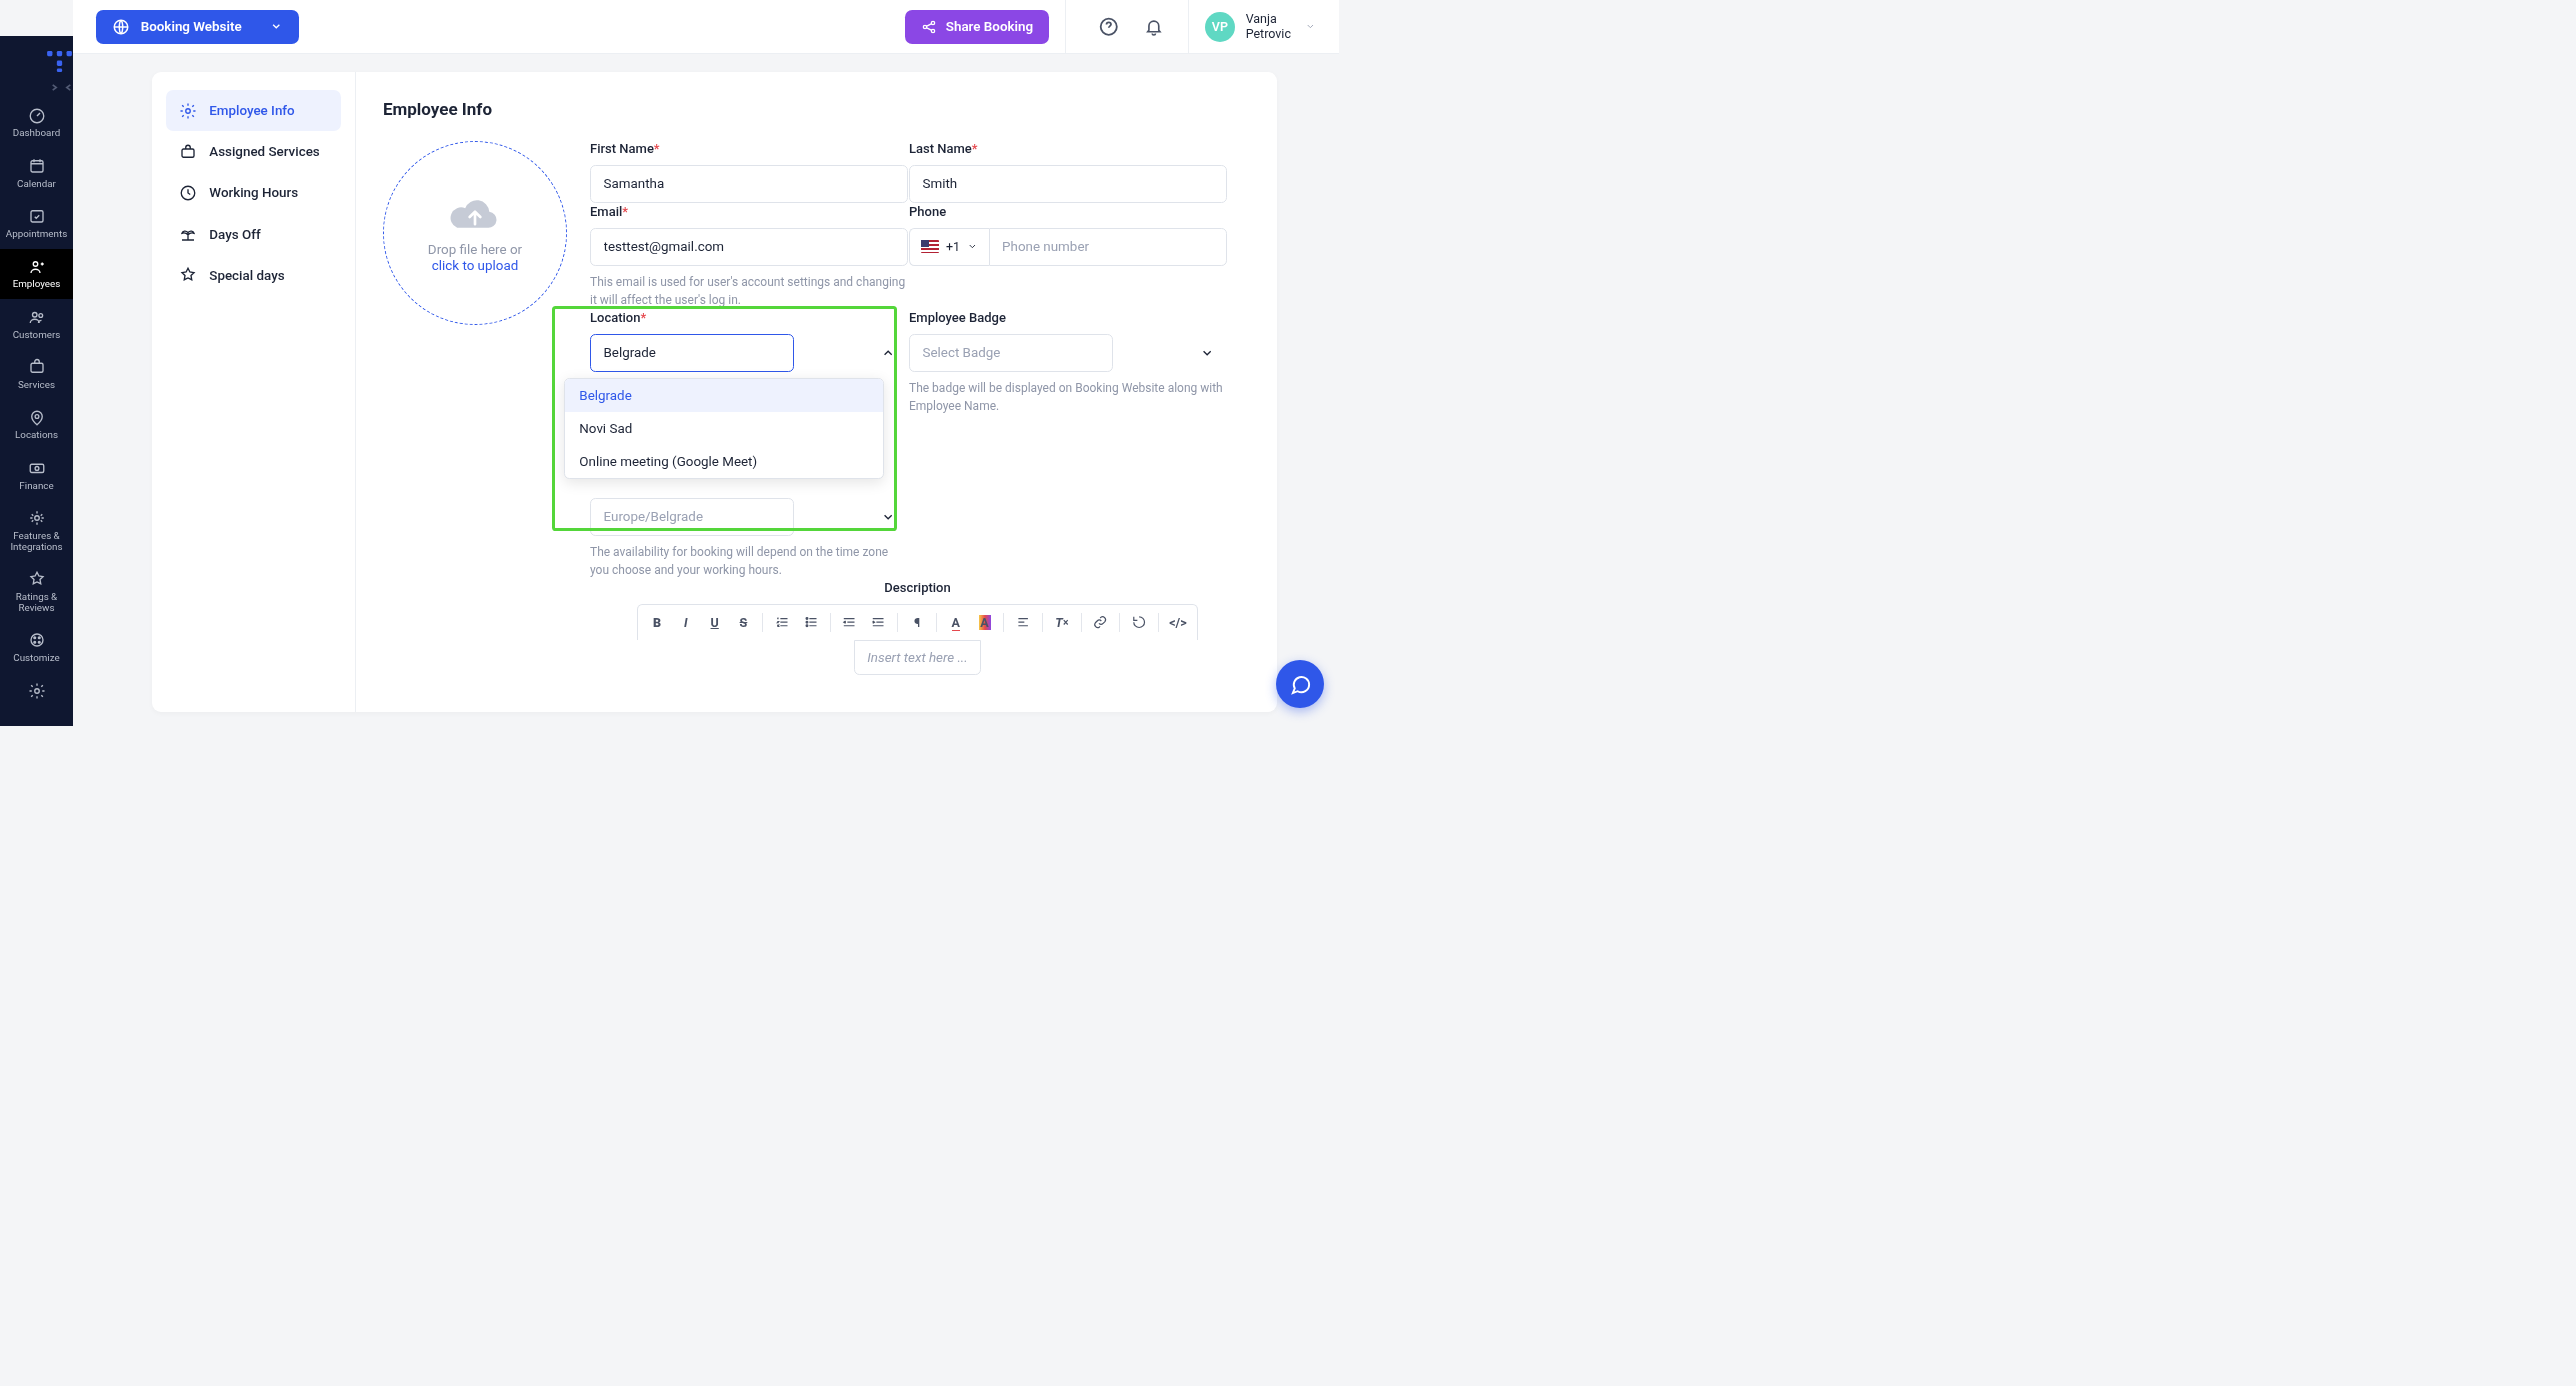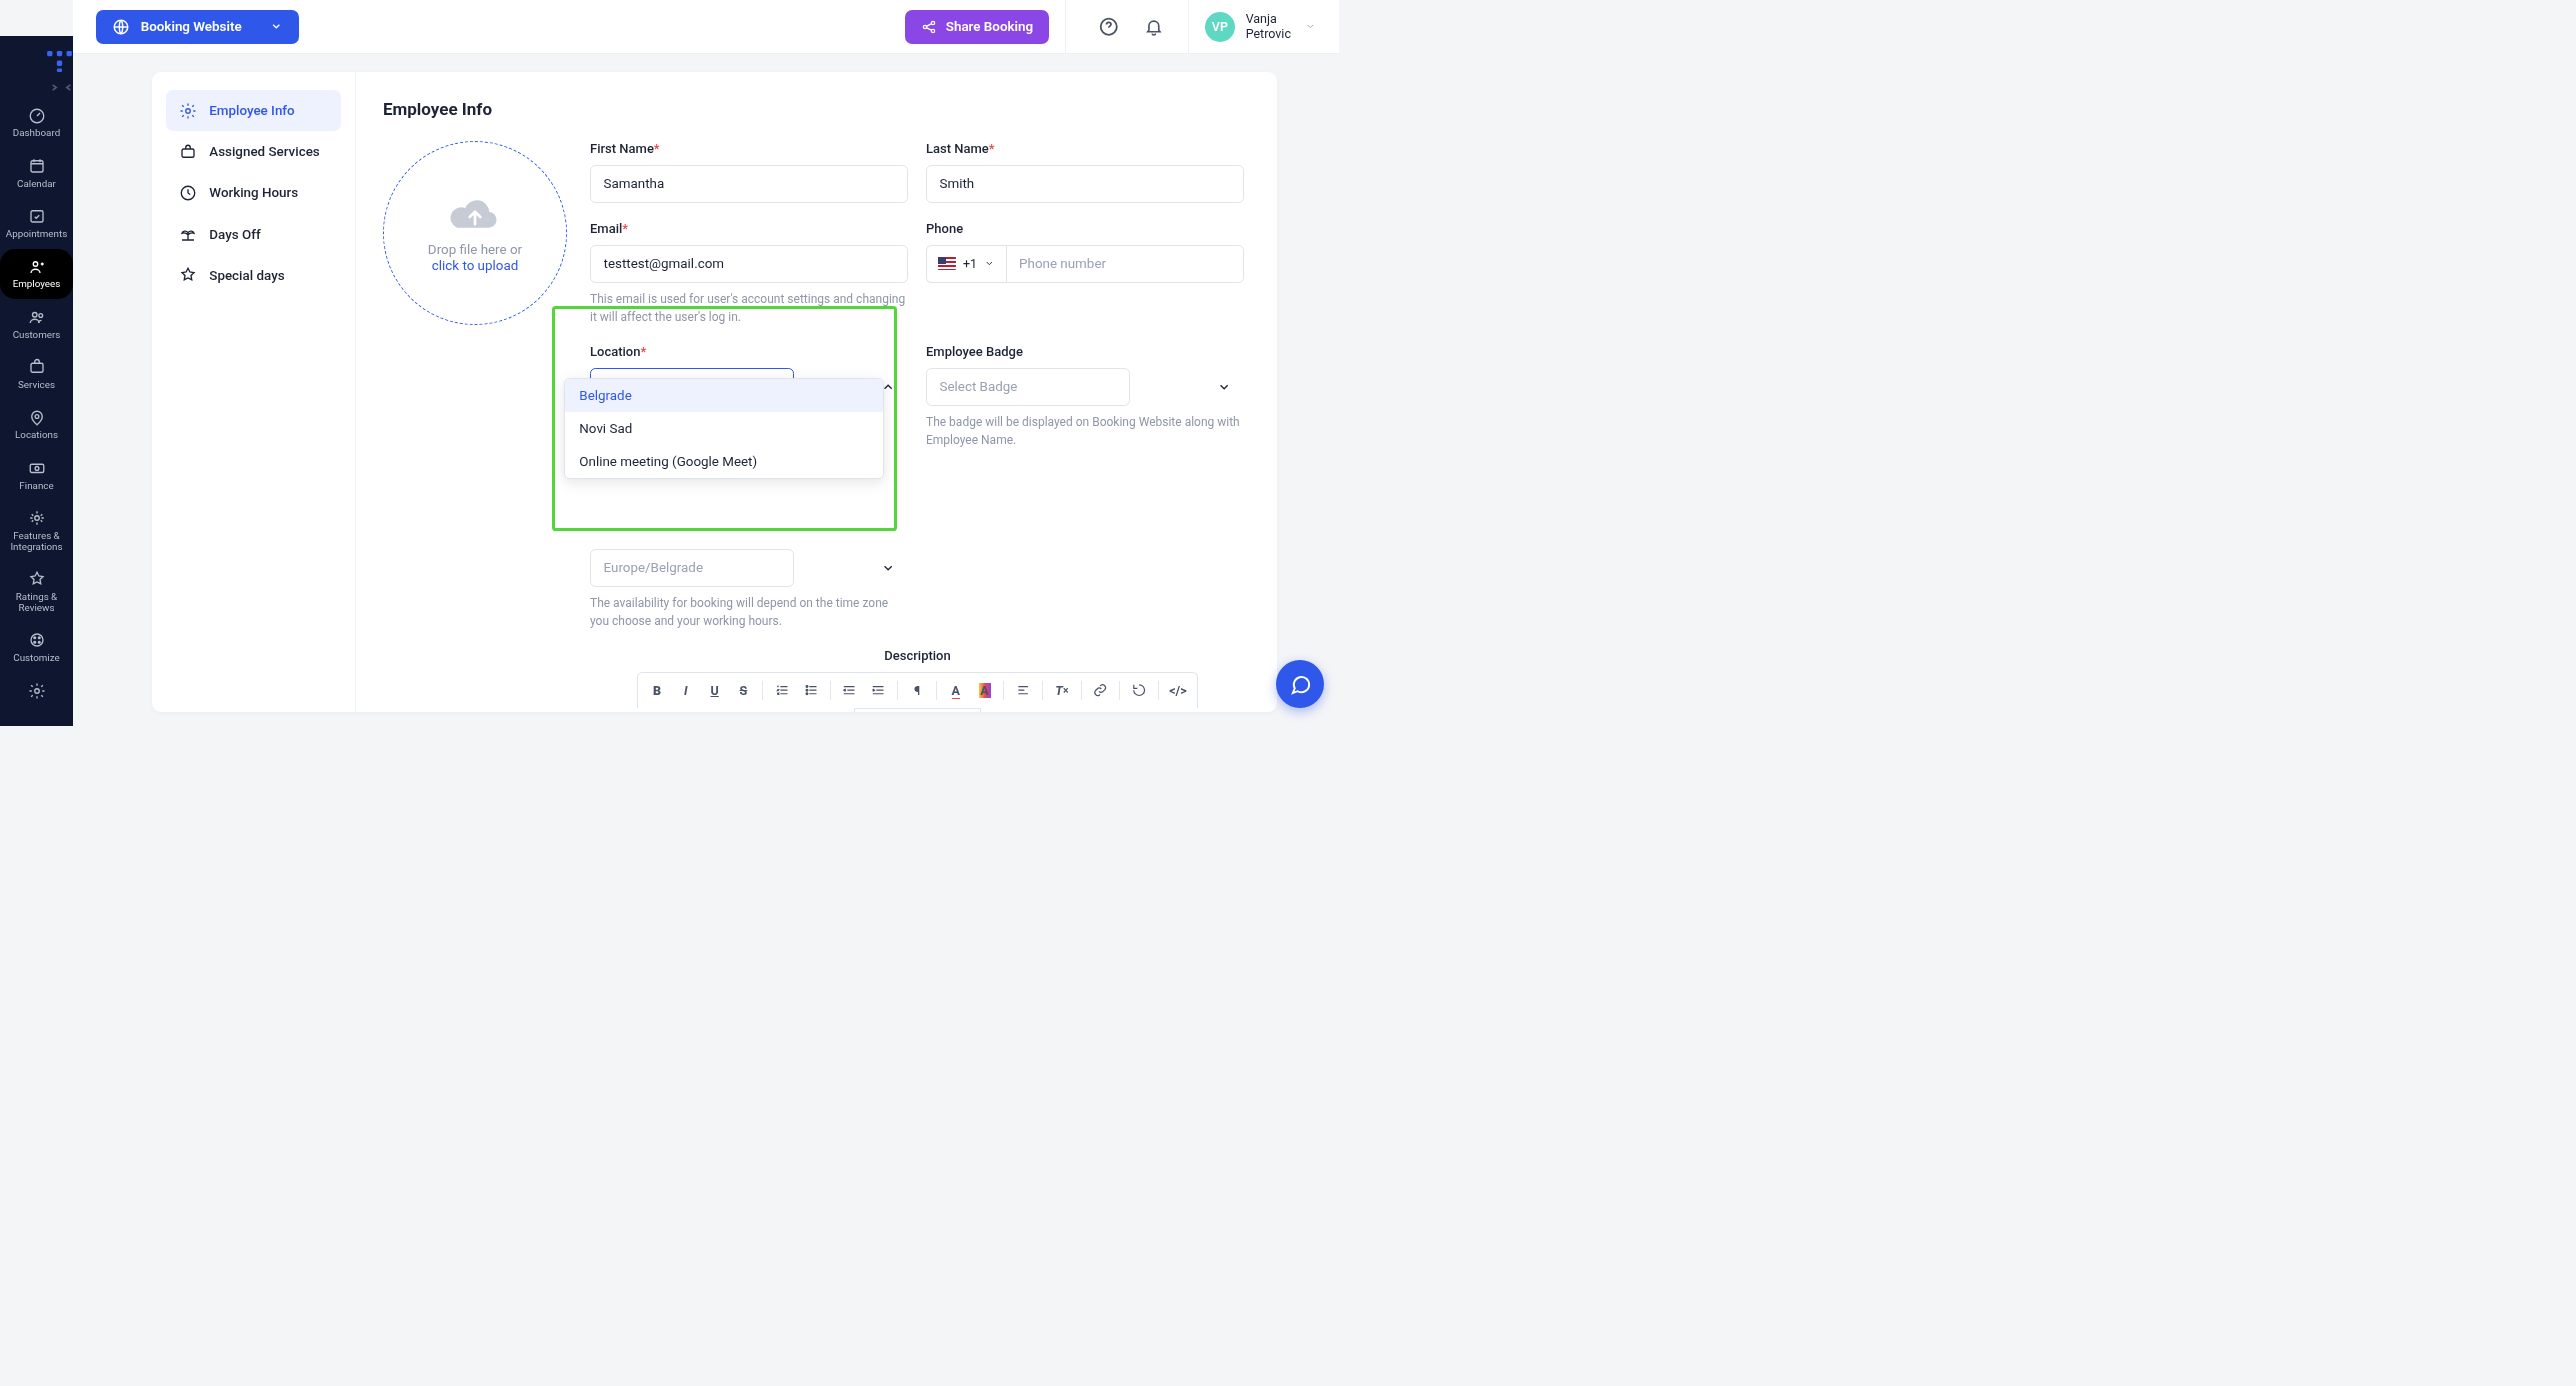--- a/index.html
+++ b/index.html
@@ -3,21 +3,21 @@
 <meta charset="utf-8">
 <style>
 * { box-sizing: border-box; margin: 0; padding: 0; font-family: -apple-system, BlinkMacSystemFont, "Segoe UI", Roboto, Helvetica, Arial, sans-serif; }
 body { background: #f4f5f7; width: 1351px; height: 726px; overflow: hidden; position: relative; }
 
 
 .sidebar { position: absolute; left: 0; top: 0; width: 73px; height: 726px; background: #0f1730; color: #fff; display: flex; flex-direction: column; align-items: flex-end; margin-top: 36px; }
 .sidebar .logo { padding: 14.3px 0 7.2px; }
 .sidebar .nav-collapse { display: flex; gap: 5.4px; padding-bottom: 5.4px; opacity: 0.7; }
 .sidebar .nav-item { width: 73px; display: flex; flex-direction: column; align-items: center; justify-content: center; gap: 3.6px; padding: 9px 0; color: #b7bdca; cursor: pointer; font-size: 9.8px; text-align: center; }
-.sidebar .nav-item.active { background: #000; color: #fff; border-radius: 15px; }
+.sidebar .nav-item.active { background: #000; color: #fff; }
 .sidebar .nav-item svg { width: 18px; height: 18px; }
 .sidebar .nav-item span.text { line-height: 10.7px; }
 
 
 .topbar { position: absolute; left: 73px; top: 0; right: 12px; height: 54px; background: #fff; display: flex; align-items: center; padding: 0 23px; border-bottom: 0.9px solid #eceff3; }
 .topbar .dropdown { display: flex; align-items: center; gap: 10.7px; background: #2f57e9; color: #fff; padding: 8px 16px; border-radius: 7.2px; font-weight: 600; font-size: 13.4px; cursor: pointer; }
 .topbar .spacer { flex: 1; }
 .topbar .share-btn { display: flex; align-items: center; gap: 9px; background: #8b47e5; color: #fff; padding: 9px 16px; border-radius: 7.2px; font-weight: 600; font-size: 13.4px; cursor: pointer; }
 .topbar .icon-btn { width: 36px; height: 36px; display: flex; align-items: center; justify-content: center; color: #4a5265; cursor: pointer; margin-left: 9px; }
 .topbar .divider { width: 0.9px; height: 54px; background: #eceff3; margin: 0 16px; }
@@ -36,21 +36,21 @@
 .panel-right { position: absolute; left: 204px; top: 0; right: 0; height: 100%; padding: 27px 27px 0; overflow: visible; }
 .panel-right h1 { font-size: 17px; color: #1d2436; font-weight: 700; }
 
 .form-area { display: flex; gap: 23px; margin-top: 21.5px; }
 .upload-col { width: 184px; flex-shrink: 0; }
 .upload-circle { width: 184px; height: 184px; border: 1.3px dashed #2f57e9; border-radius: 50%; display: flex; flex-direction: column; align-items: center; justify-content: center; color: #8f96a8; cursor: pointer; }
 .upload-circle .cloud { color: #c6cbd6; }
 .upload-circle .line1 { font-size: 13.4px; margin-top: 7.2px; color: #8f96a8; }
 .upload-circle .line2 { font-size: 13.4px; color: #2f57e9; margin-top: 1.8px; }
 
-.fields-col { flex: 1; display: flex; gap: 18px; flex-wrap: wrap; }
+.fields-col { flex: 1; display: flex; gap: 1px; flex-wrap: wrap; }
 .field { display: flex; flex-direction: column; width: 318px; }
 .field.wide { width: 655px; align-items: center; }
 .field label { font-size: 13px; color: #1d2436; font-weight: 500; margin-bottom: 9px; }
 .field label .req { color: #e5484d; }
 .input { height: 38px; border: 0.9px solid #dfe3ea; border-radius: 5.4px; padding: 0 12.5px; font-size: 13.4px; color: #1d2436; background: #fff; }
 .input.open { border-color: #2f57e9; }
 .input::placeholder { color: #9aa1b3; }
 .helper { font-size: 12px; color: #8f96a8; margin-top: 7.2px; line-height: 18px; }
 .select-wrap { position: relative; }
 .select-wrap .chev { position: absolute; right: 12.5px; top: 50%; transform: translateY(-50%); pointer-events: none; color: #1d2436; }

